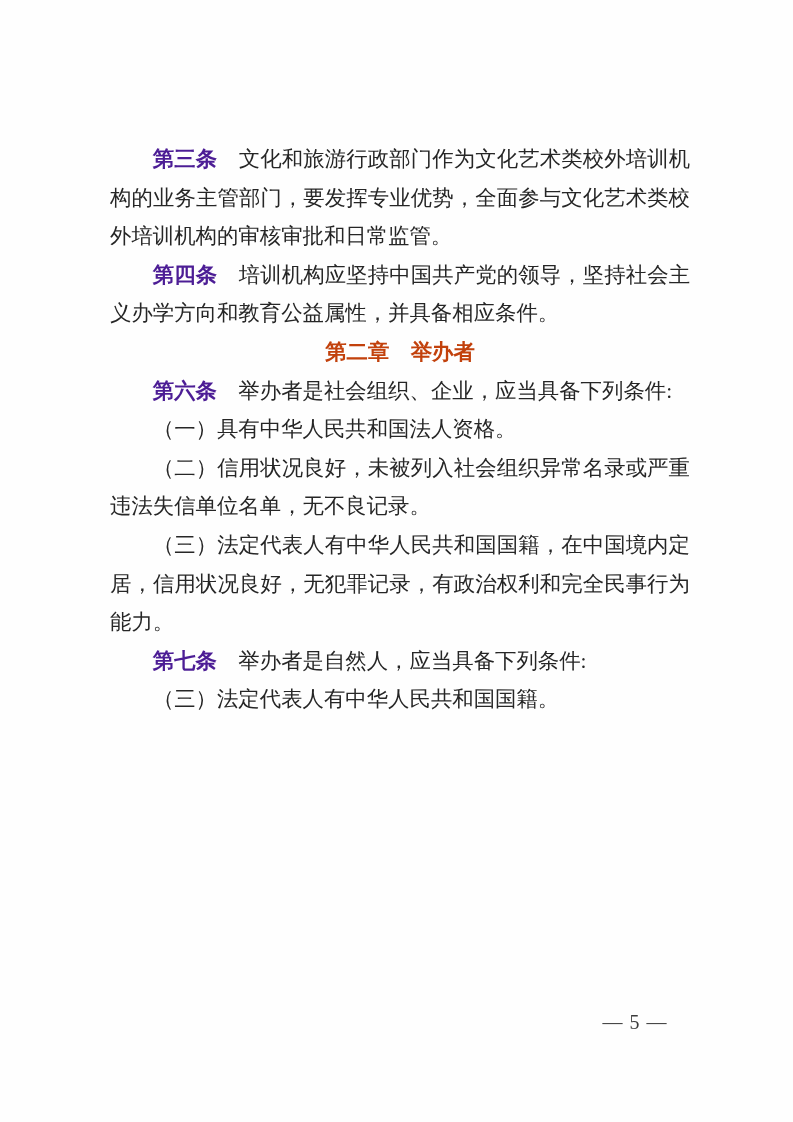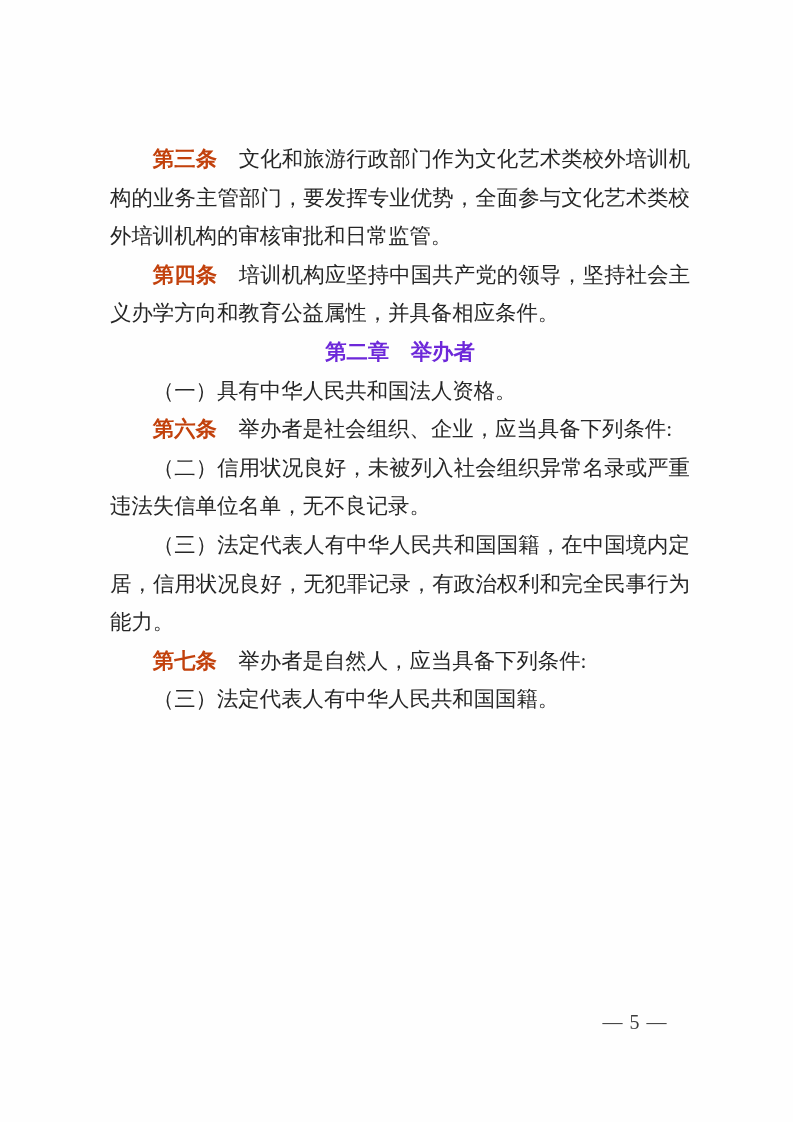--- a/index.html
+++ b/index.html
@@ -25,29 +25,29 @@
     line-height: 38.6px;
     text-align: justify;
   }
   .para {
     margin: 0;
     text-indent: 2em;
   }
   .prefix {
     font-family: "Liberation Sans", "DejaVu Sans", sans-serif;
     font-weight: 700;
-    color: #c2410c;
+    color: #4c1d95;
   }
   .chapter {
     margin: 0;
     text-align: center;
     text-indent: 0;
     font-family: "Liberation Sans", "DejaVu Sans", sans-serif;
     font-weight: 700;
-    color: #6d28d9;
+    color: #c2410c;
   }
   .page-footer {
     position: absolute;
     left: 585px;
     top: 1008px;
     width: 100px;
     text-align: center;
     font-size: 20px;
     line-height: 28px;
     color: #3c3c3c;
@@ -55,21 +55,21 @@
   }
 </style>
 </head>
 <body>
 
 <div class="page">
   <div class="doc-body">
       <div class="para"><span class="prefix">第三条</span>　<span>文化和旅游行政部门作为文化艺术类校外培训机构的业务主管部门，要发挥专业优势，全面参与文化艺术类校外培训机构的审核审批和日常监管。</span></div>
       <div class="para"><span class="prefix">第四条</span>　<span>培训机构应坚持中国共产党的领导，坚持社会主义办学方向和教育公益属性，并具备相应条件。</span></div>
       <div class="chapter"><span>第二章</span>　<span>举办者</span></div>
+      <div class="para"><span class="prefix">第六条</span>　<span>举办者是社会组织、企业，应当具备下列条件:</span></div>
       <div class="para"><span>（一）具有中华人民共和国法人资格。</span></div>
-      <div class="para"><span class="prefix">第六条</span>　<span>举办者是社会组织、企业，应当具备下列条件:</span></div>
       <div class="para"><span>（二）信用状况良好，未被列入社会组织异常名录或严重违法失信单位名单，无不良记录。</span></div>
       <div class="para"><span>（三）法定代表人有中华人民共和国国籍，在中国境内定居，信用状况良好，无犯罪记录，有政治权利和完全民事行为能力。</span></div>
       <div class="para"><span class="prefix">第七条</span>　<span>举办者是自然人，应当具备下列条件:</span></div>
       <div class="para"><span>（三）法定代表人有中华人民共和国国籍。</span></div>
     </div>
   <div class="page-footer">— 5 —</div>
 </div>
 
 </body></html>

